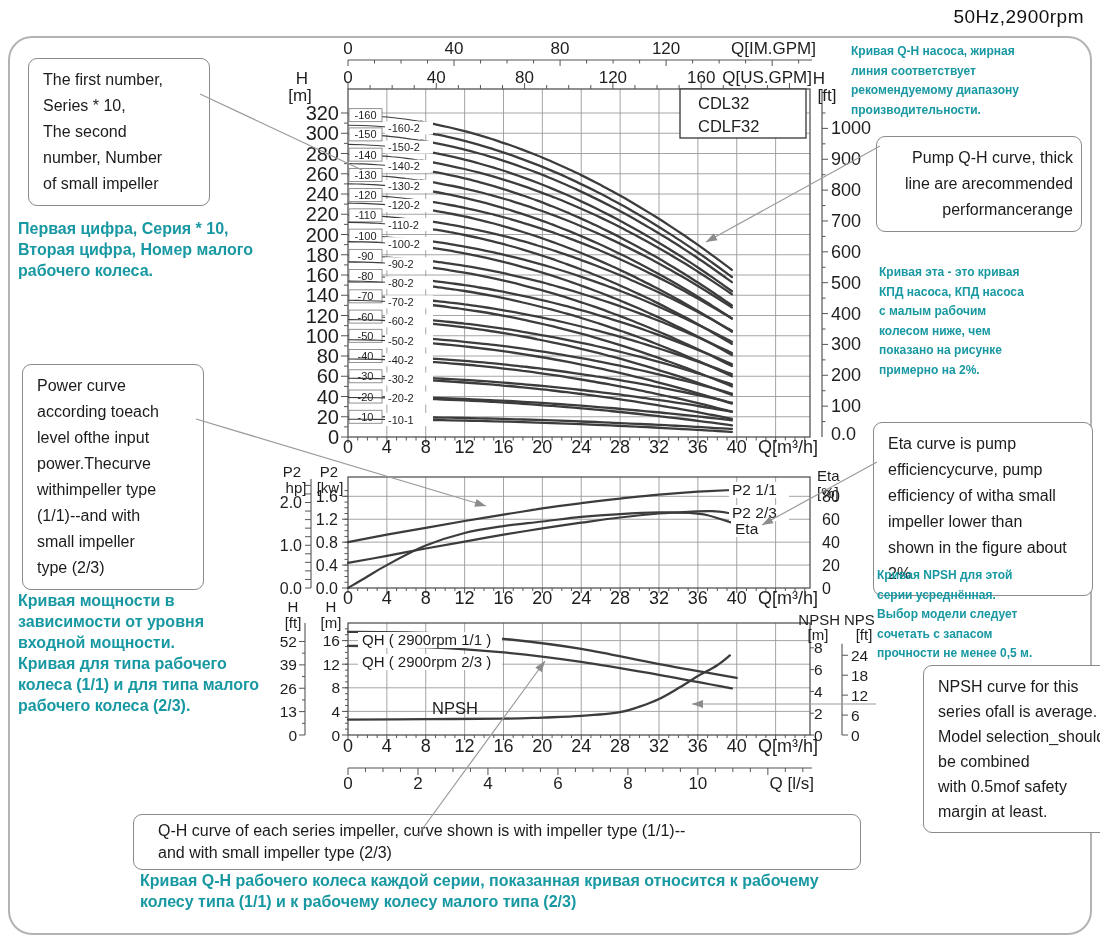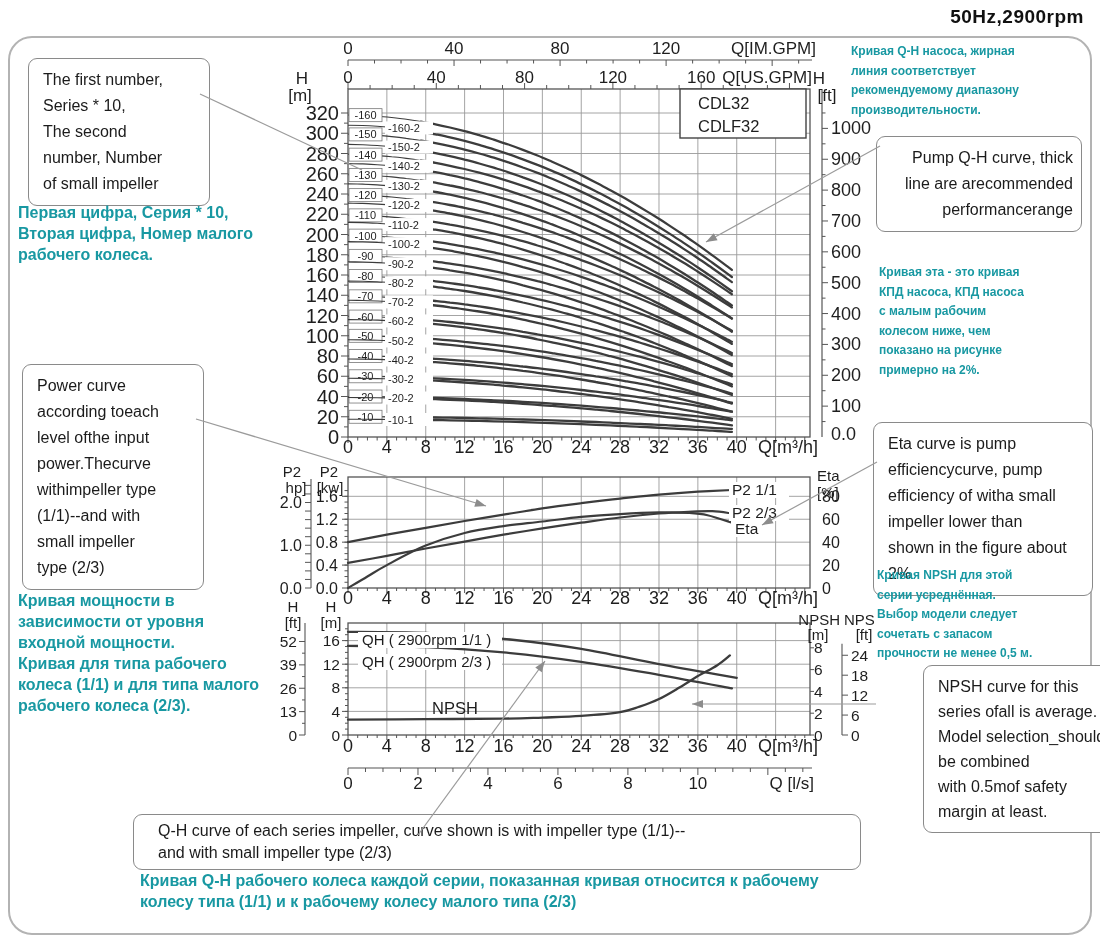--- a/index.html
+++ b/index.html
@@ -1,21 +1,21 @@
 <!DOCTYPE html>
 <html><head>
 <meta charset="utf-8">
 <style>
   html,body{margin:0;padding:0;background:#fff;}
   body{width:1100px;height:941px;position:relative;overflow:hidden;
        font-family:"Liberation Sans",sans-serif;}
   .frame{position:absolute;left:8px;top:36px;width:1080px;height:895px;
          border:2px solid #b3b3b3;border-radius:24px;}
   .title{position:absolute;top:6px;right:16px;font-size:19px;color:#111;
-         letter-spacing:.5px;font-weight:bold;}
+         letter-spacing:.5px;}
   svg{position:absolute;left:0;top:0;}
   #charts{z-index:1;}
   #leads{z-index:3;pointer-events:none;}
   .box{position:absolute;z-index:2;background:#fff;border:1.6px solid #8a8a8a;
        border-radius:9px;color:#1b1b1b;font-size:16px;line-height:26px;
        white-space:pre-line;padding:8px 8px 8px 14px;}
   .ru{position:absolute;z-index:2;color:#1898a2;font-weight:bold;
       white-space:pre-line;font-size:16px;line-height:21px;}
   .ru.small{font-size:12px;line-height:19.5px;}
 </style>
@@ -740,21 +740,21 @@
 2%</div>
 <div class="box" style="left:923px;top:665px;width:190px;line-height:25px;">NPSH curve for this
 series ofall is average.
 Model selection_should
 be combined
  with 0.5mof safety
 margin at least.</div>
 <div class="box" style="left:133px;top:814px;width:678px;line-height:22px;padding:5px 24px;">Q-H curve of each series impeller, curve shown is with impeller type (1/1)--
 and with small impeller type (2/3)</div>
 
-<div class="ru" style="left:18px;top:202px;width:310px;">Первая цифра, Серия * 10,
+<div class="ru" style="left:18px;top:218px;width:310px;">Первая цифра, Серия * 10,
 Вторая цифра, Номер малого
 рабочего колеса.</div>
 <div class="ru small" style="left:851px;top:42px;width:246px;">Кривая Q-H насоса, жирная
 линия соответствует
 рекомендуемому диапазону
 производительности.</div>
 <div class="ru small" style="left:879px;top:263px;width:216px;">Кривая эта - это кривая
 КПД насоса, КПД насоса
 с малым рабочим
 колесом ниже, чем

